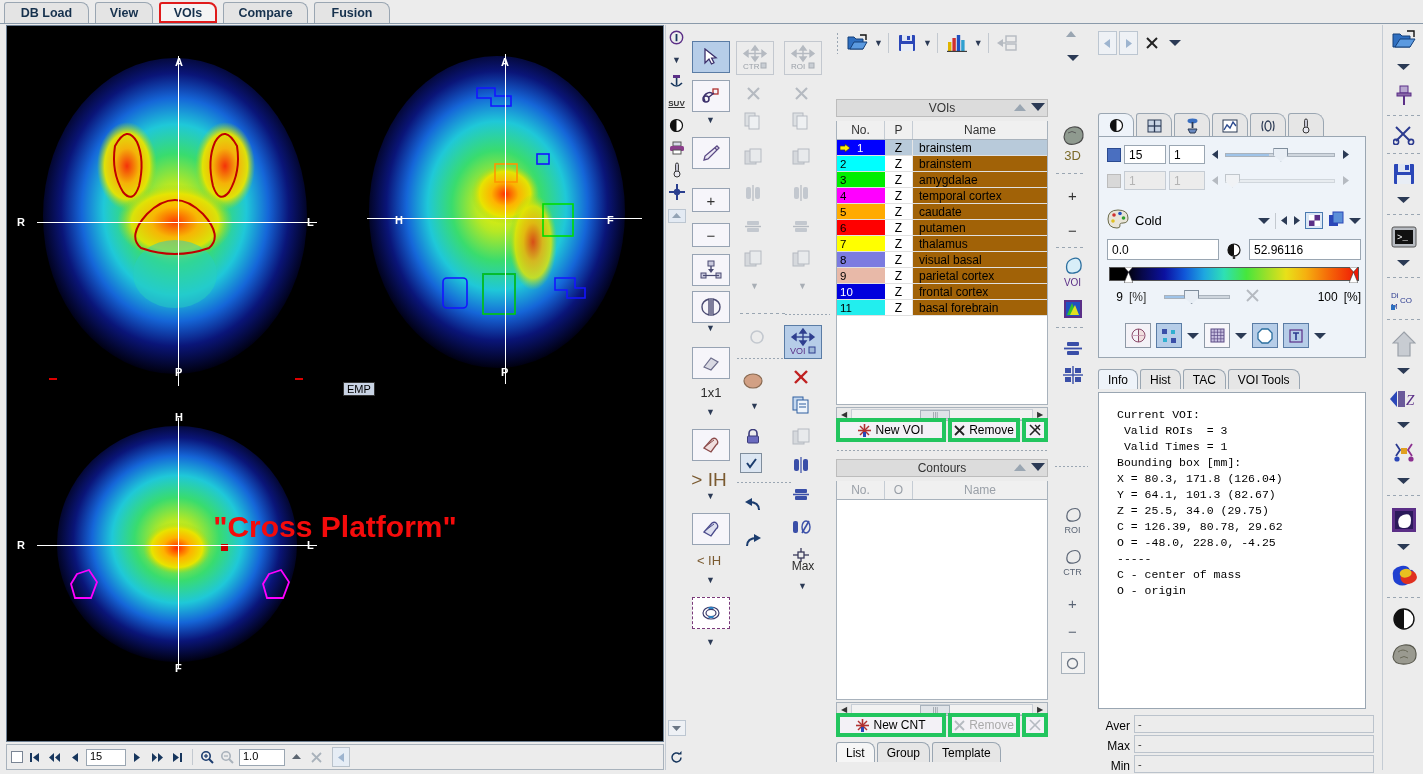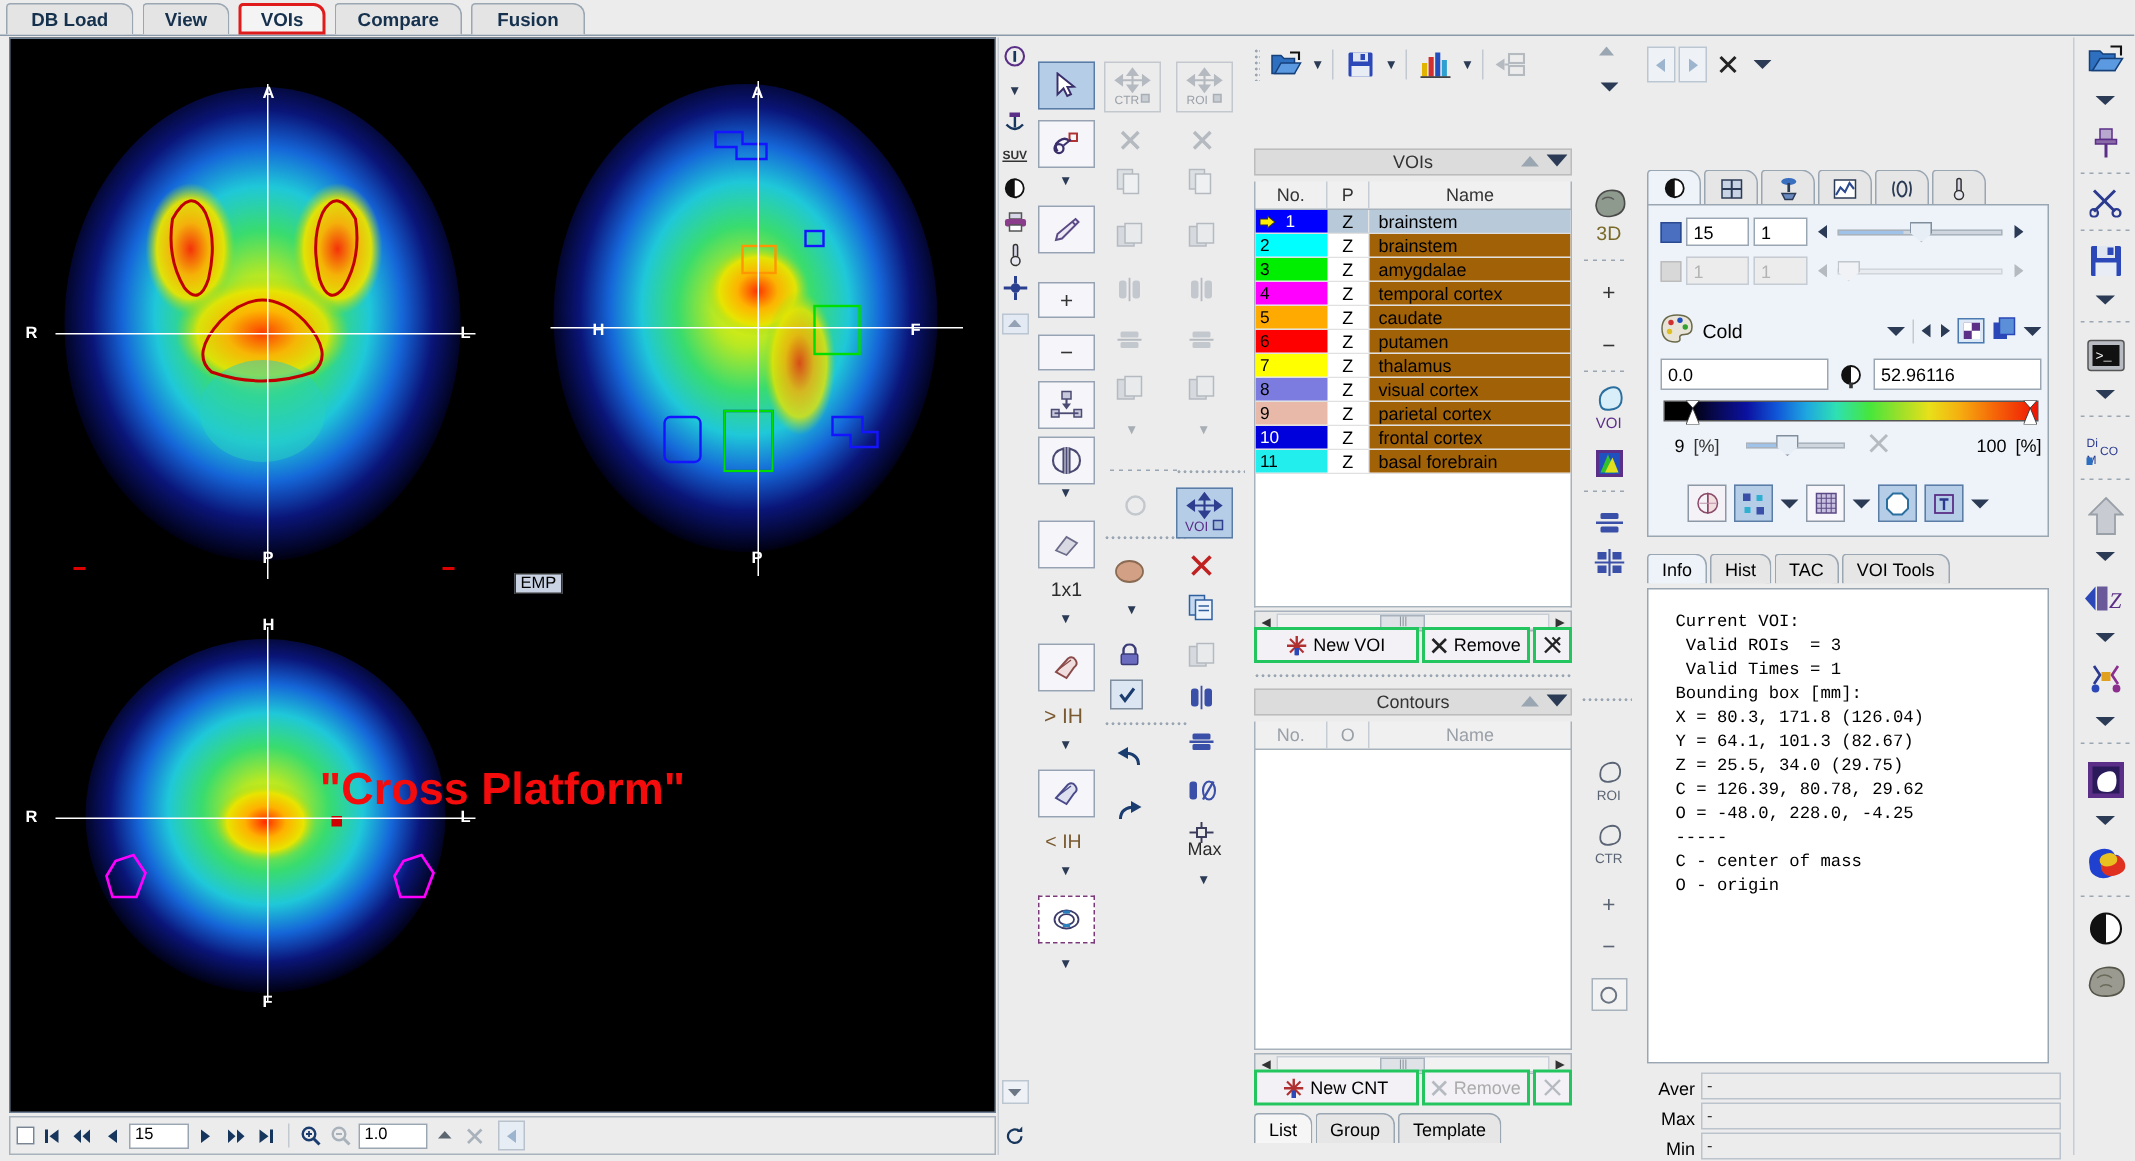--- a/index.html
+++ b/index.html
@@ -124,21 +124,21 @@
   .vp.selbg { background:#b8cada; }
   .vname { flex:1; display:flex; align-items:center; padding-left:6px; background:#a16207; }
   .vname.selbg { background:#b8cada; }
   .scrollrow { display:flex; height:14px; background:#e9e9e9; border:1px solid #a8b2bc; align-items:center; }
   .scrollrow .arr { width:14px; text-align:center; font-size:8px; color:#333; }
   .scrollrow .track { flex:1; height:11px; background:#f2f2f2; border:1px solid #c8ced6; position:relative; }
   .scrollrow .thumb { position:absolute; left:38%; top:0; width:30px; height:9px;
       background:#dfe3e8; border:1px solid #a8b2bc;
       display:flex;align-items:center;justify-content:center; font-size:7px; color:#7d868f;}
   .pbtn {
-    height:24px; border:2px solid #22c55e; background:#f3f1f6;
+    height:24px; border:4px solid #22c55e; background:#f3f1f6;
     display:flex; align-items:center; justify-content:center; gap:4px;
     font-size:12px; cursor:pointer; color:#000;
   }
   .pbtn.dis { color:#aaa; }
   
   .minitab {
     height:20px; border:1px solid #9aa6b2; border-bottom:none;
     background:#e6e6e6; display:flex; align-items:center; justify-content:center;
     font-size:12px; padding:0 9px; border-radius:3px 8px 0 0; color:#000;
   }
@@ -485,21 +485,21 @@
       </svg>
     </div>
   <div class="tlabel" style="left:4px;top:360px;font-size:13px">1x1</div>
   <div class="dn" style="left:18px;top:382px">▼</div>
   <div class="tbtn" style="left:4px;top:404px">
     <svg width="22" height="20" viewBox="0 0 22 20">
         <path d="M4 13 L12 4 q3 -2 5 1 q2 3 -1 5 L11 17z" fill="#f0dede" stroke="#8b4a4a" stroke-width="1.3"></path>
         <path d="M6 11 L14 5" stroke="#8b4a4a" stroke-width="1"></path>
       </svg>
     </div>
-  <div class="tlabel" style="left:2px;top:444px;font-size:14px;color:#7a5a30">&gt; IH</div>
+  <div class="tlabel" style="left:2px;top:444px;font-size:19px;color:#7a5a30">&gt; IH</div>
   <div class="dn" style="left:18px;top:466px">▼</div>
   <div class="tbtn" style="left:4px;top:488px">
     <svg width="22" height="20" viewBox="0 0 22 20">
         <path d="M4 13 L12 4 q3 -2 5 1 q2 3 -1 5 L11 17z" fill="#dee0f0" stroke="#4a4a8b" stroke-width="1.3"></path>
         <path d="M6 11 L14 5" stroke="#4a4a8b" stroke-width="1"></path>
       </svg>
     </div>
   <div class="tlabel" style="left:2px;top:528px;font-size:13px;color:#7a5a30">&lt; IH</div>
   <div class="dn" style="left:18px;top:550px">▼</div>
   <div class="tbtn" style="left:4px;top:572px;border:1px dashed #7a3a7a;background:#fff">
@@ -842,21 +842,21 @@
             <span style="color: rgb(0, 0, 0);">7</span>
           </div>
           <div class="vp">Z</div>
           <div class="vname">thalamus</div>
         </div>
         <div class="vrow">
           <div class="vno" style="background: rgb(123, 123, 224);">
             <span style="color: rgb(0, 0, 0);">8</span>
           </div>
           <div class="vp">Z</div>
-          <div class="vname">visual cortex</div>
+          <div class="vname">visual basal</div>
         </div>
         <div class="vrow">
           <div class="vno" style="background: rgb(232, 185, 168);">
             <span style="color: rgb(0, 0, 0);">9</span>
           </div>
           <div class="vp">Z</div>
           <div class="vname">parietal cortex</div>
         </div>
         <div class="vrow">
           <div class="vno" style="background: rgb(0, 0, 221);">

